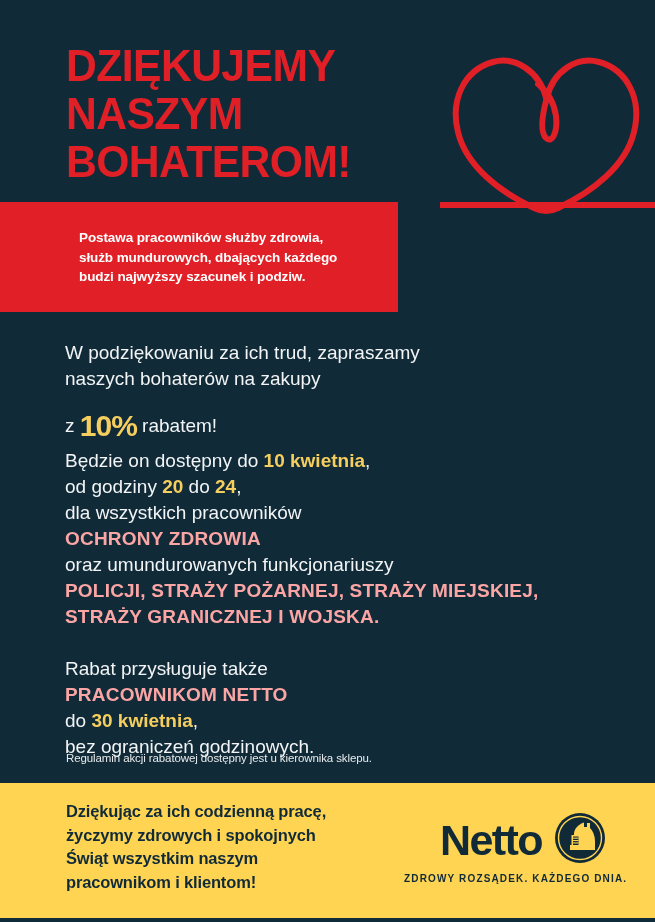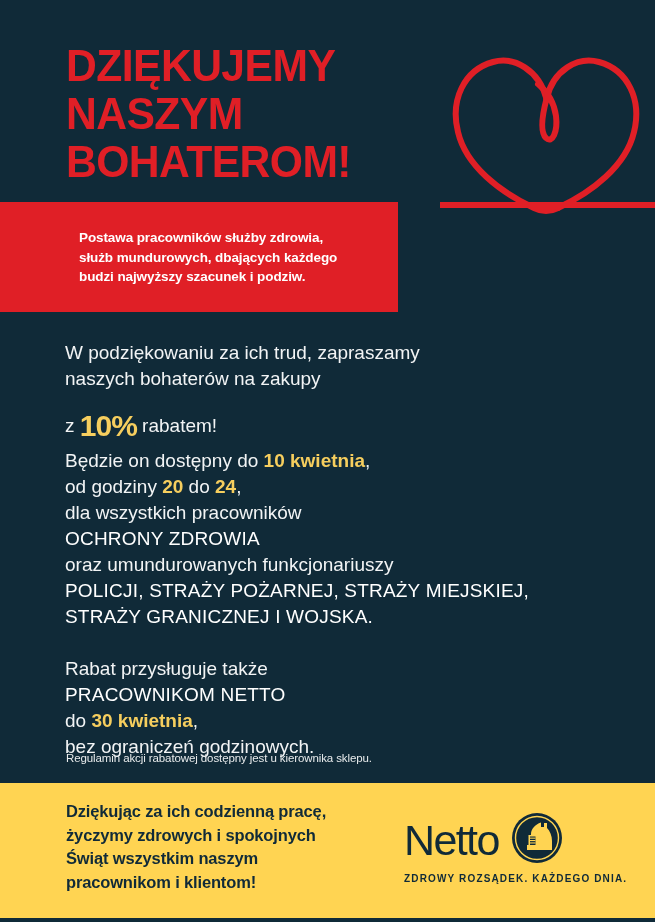--- a/index.html
+++ b/index.html
@@ -97,22 +97,22 @@
   #body-copy .line { display: block; white-space: nowrap; }
   #body-copy .gap-sm { height: 12px; display: block; }
   #body-copy .gap-md { height: 26px; display: block; }
 
   .hi {           
     color: #F6CE5E;
     font-weight: bold;
     margin-top: 20px;
   }
   .hi-caps {      
-    color: #ffffff;
-    font-weight: normal;
+    color: #fca5a5;
+    font-weight: bold;
     letter-spacing: 0.2px;
   }
   .pct {          
     color: #F6CE5E;
     font-weight: bold;
     font-size: 30px;
     line-height: 26px;
     letter-spacing: -1px;
     vertical-align: -4px;
   }
@@ -157,23 +157,24 @@
     width: 215px;
   }
   #brand-row {
     display: flex;
     align-items: center;
     gap: 12px;
   }
   #brand-wordmark {
     color: #102A38;
     font-size: 43px;
-    font-weight: normal;
+    font-weight: bold;
     letter-spacing: -1.6px;
     line-height: 43px;
+    margin-left: 36px;
   }
   #brand-emblem { flex: 0 0 auto; }
   #brand-tagline {
     margin-top: 5px;
     color: #102A38;
     font-size: 10px;
     font-weight: bold;
     letter-spacing: 1.15px;
     white-space: nowrap;
   }

